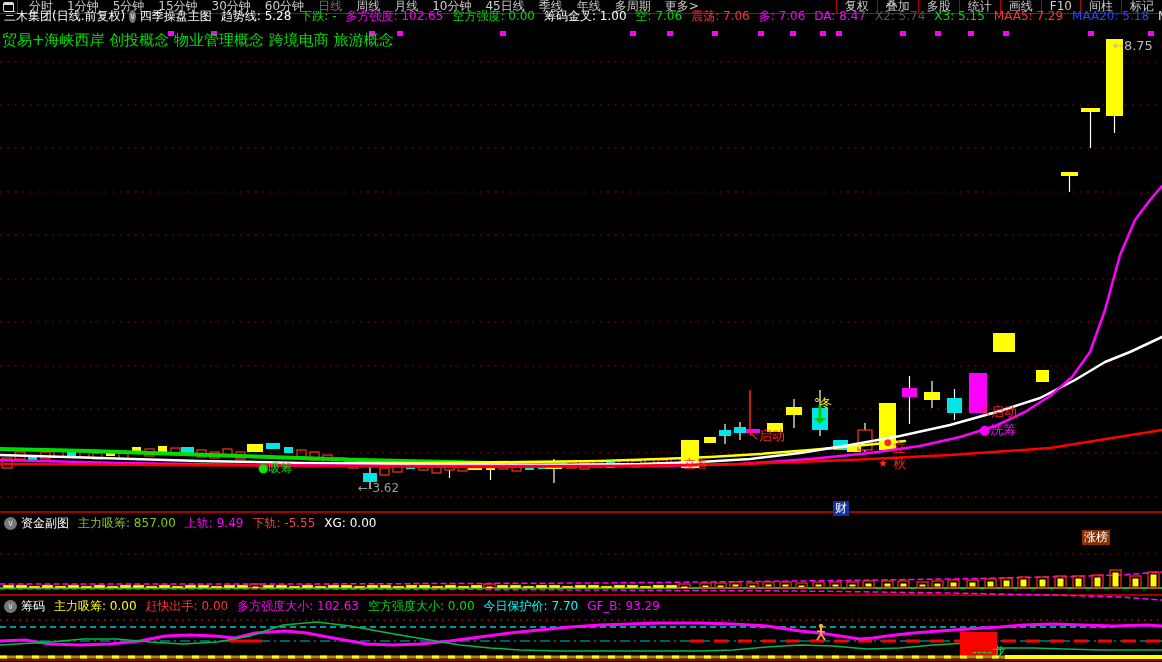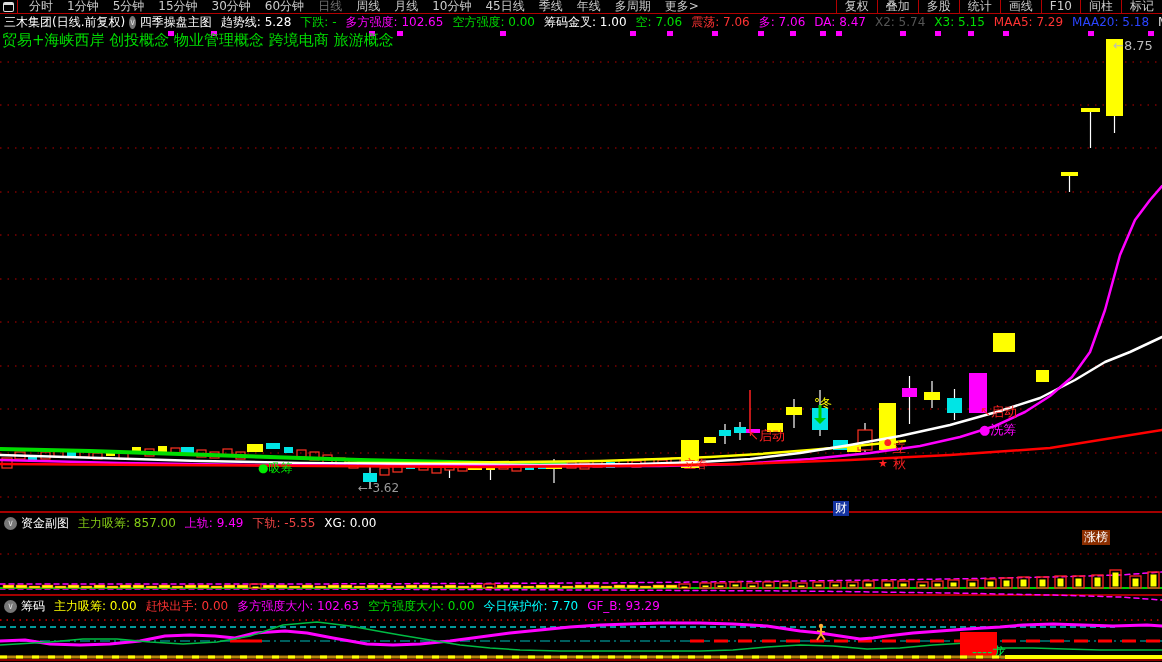--- a/index.html
+++ b/index.html
@@ -10,21 +10,21 @@
             align-items:center;border-bottom:1px solid #b30000;font-size:12px;color:#ccc;
             white-space:nowrap;z-index:5;}
   #menu-icon{width:11px;height:10px;border:1px solid #ddd;border-radius:2px;margin:0 3px;
              box-sizing:border-box;border-top-width:3px;}
   #menu-sep{width:1px;height:13px;background:#b30000;margin-right:4px;}
   .menu-item{padding:0 7px;line-height:13px;cursor:default;}
   .menu-item.active{color:#737373;}
   #menu-right{margin-left:auto;display:flex;height:13px;}
   .menu-btn{border-left:1px solid #b30000;padding:0 8px;line-height:13px;color:#ccc;}
   
-  #info-bar{position:absolute;left:0;top:14px;width:1162px;height:16px;display:flex;
+  #info-bar{position:absolute;left:0;top:8px;width:1162px;height:16px;display:flex;
             align-items:center;font-size:12px;color:#fff;white-space:nowrap;z-index:5;}
   .circle-icon{display:inline-block;width:13px;height:13px;border-radius:50%;background:#777;
                color:#ddd;font-size:9px;line-height:13px;text-align:center;margin:0 4px;}
   .fld{margin-right:9px;}
   #stock-title{margin-left:4px;}
   
   #concepts-bar{position:absolute;left:2px;top:31px;font-size:15px;color:#00dd00;z-index:4;
                 white-space:nowrap;}
   
   .sec-header{position:absolute;left:0;display:flex;align-items:center;font-size:12px;

